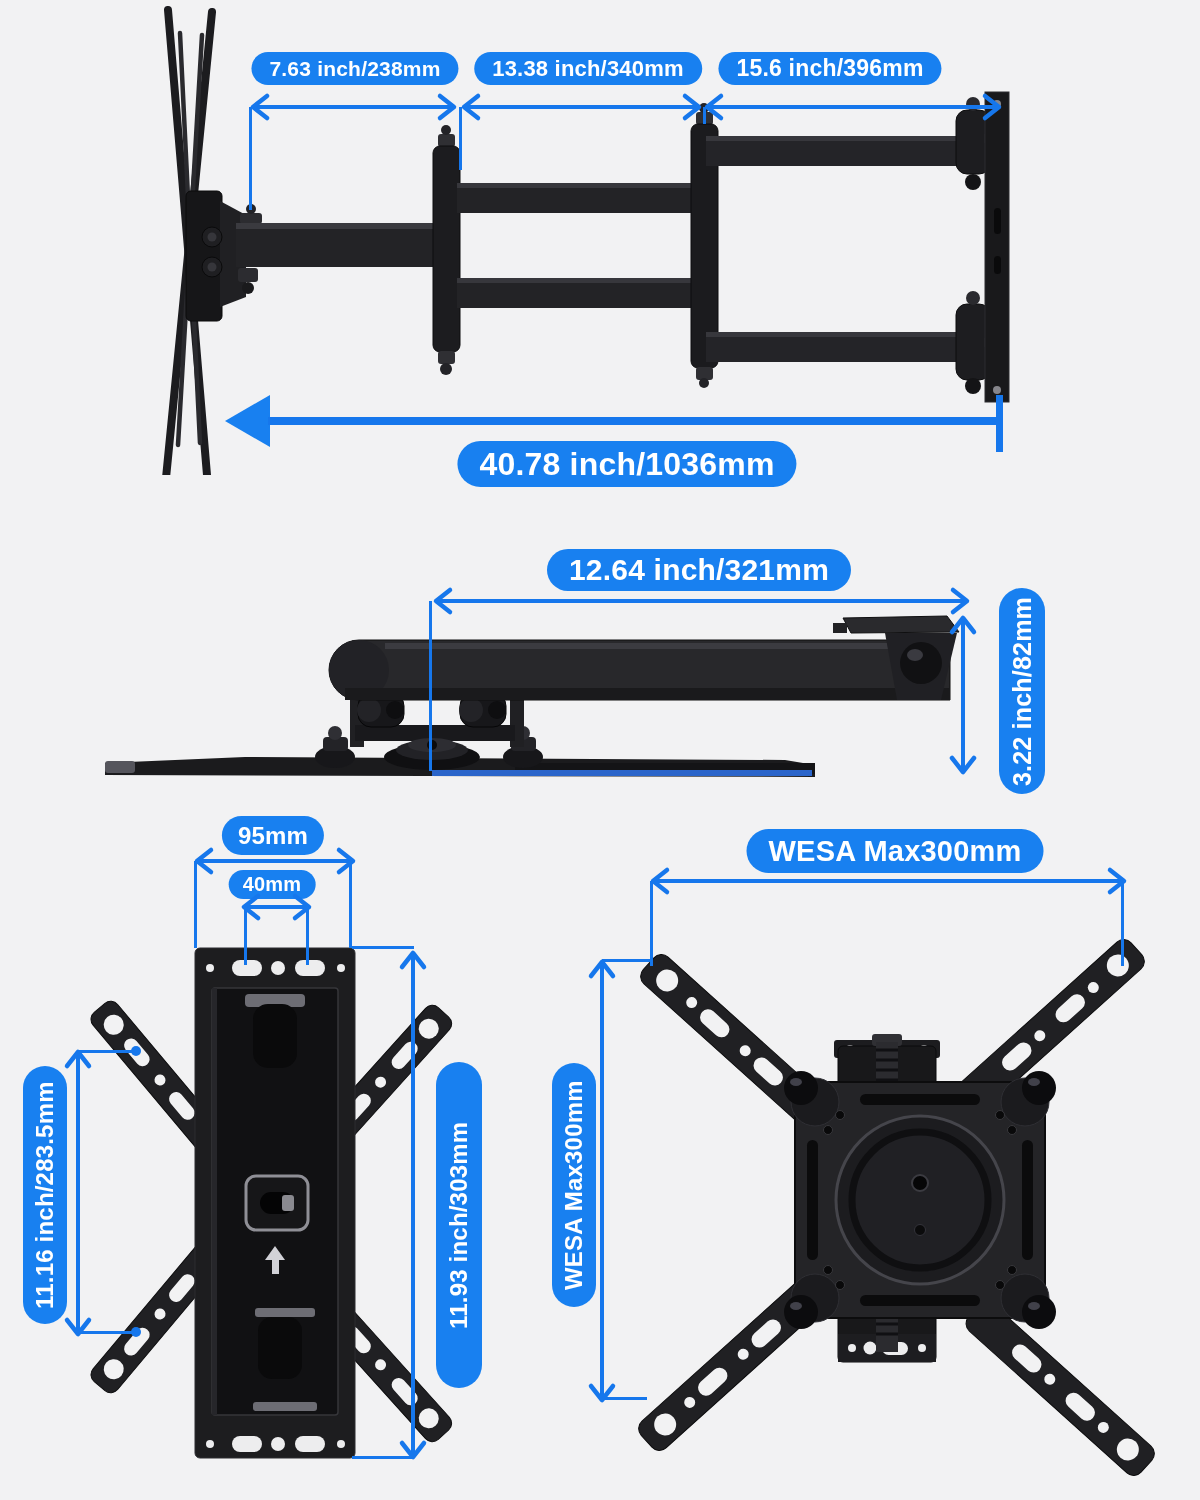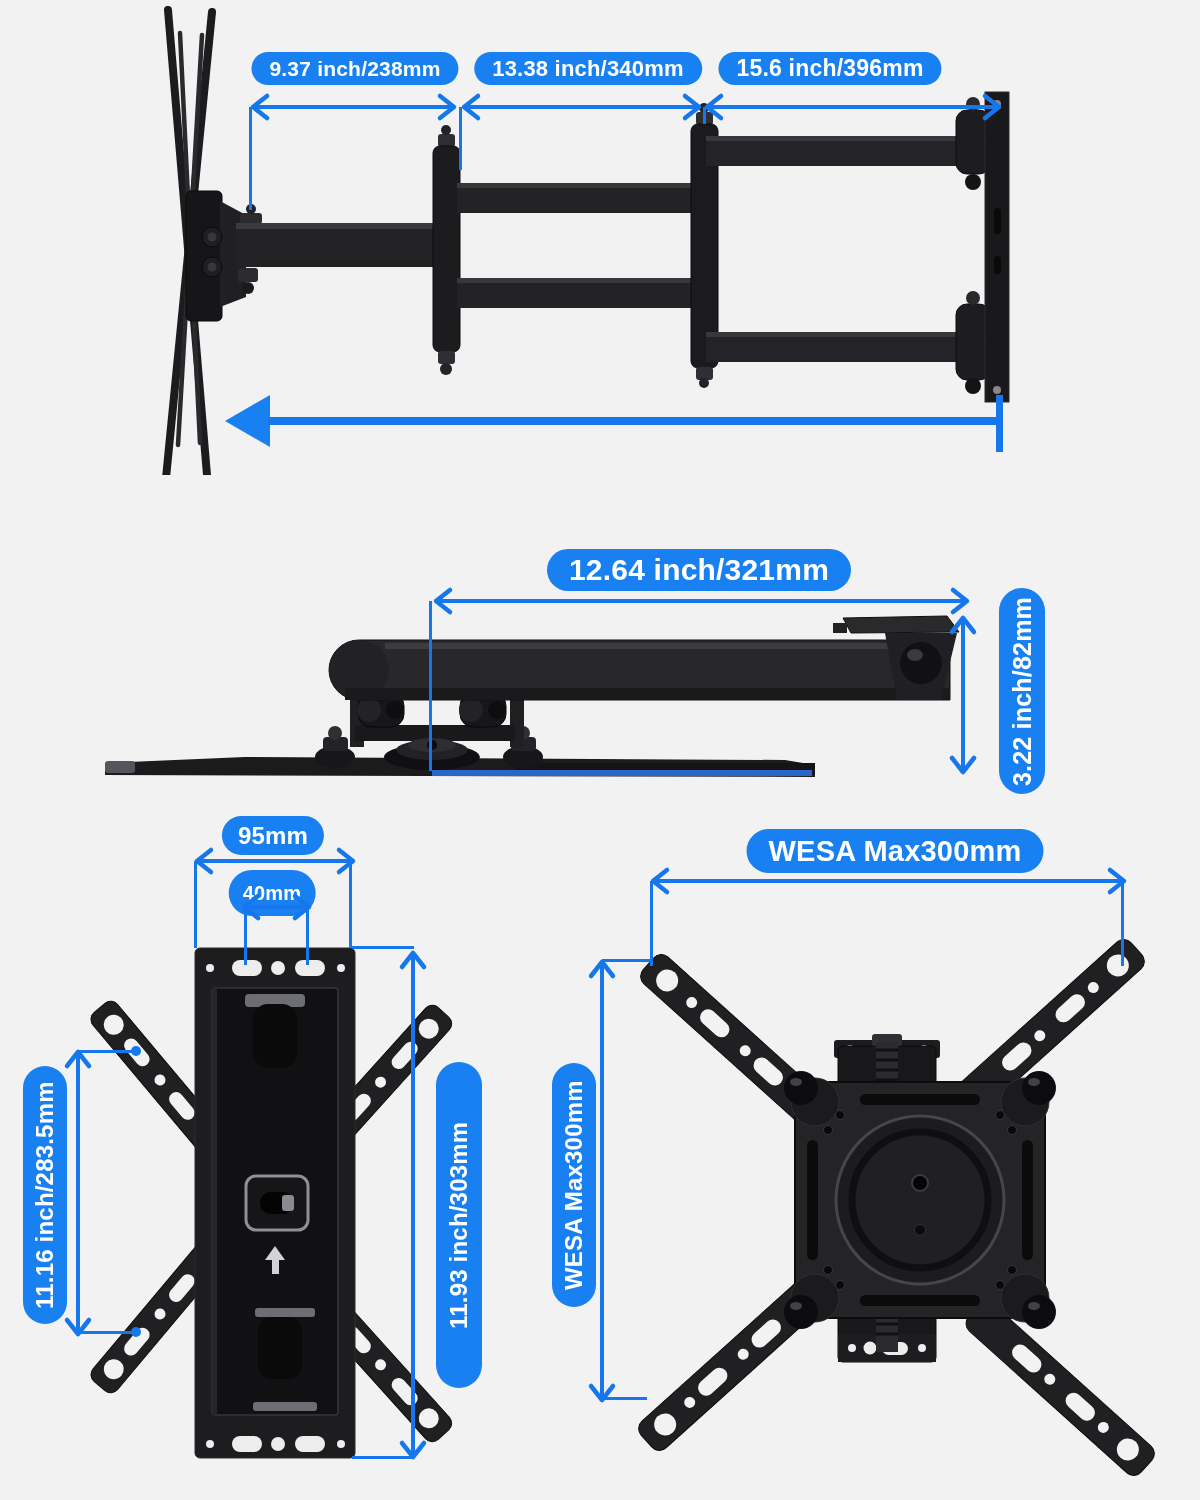--- a/index.html
+++ b/index.html
@@ -114,21 +114,21 @@
         <circle cx="933" cy="381" r="8" fill="#141416"></circle>
       <rect x="944" y="333" width="20" height="9" fill="#232327"></rect>
 
       <rect x="945" y="87" width="24" height="310" fill="#19191b" stroke="#2c2c30"></rect>
       <circle cx="957" cy="99" r="4" fill="#86868c"></circle>
         <circle cx="957" cy="385" r="4" fill="#86868c"></circle>
       <rect x="954" y="203" width="7" height="26" rx="3.5" fill="#0a0a0b"></rect>
       <rect x="954" y="251" width="7" height="18" rx="3.5" fill="#0a0a0b"></rect>
     </svg>
 
-    <div class="pillh" style="left:355px;top:52px;height:33px;font-size:21px">9.37 inch/238mm</div>
+    <div class="pillh" style="left:355px;top:52px;height:33px;font-size:21px">7.63 inch/238mm</div>
     <div class="pillh" style="left:588px;top:52px;height:33px;font-size:22px">13.38 inch/340mm</div>
     <div class="pillh" style="left:830px;top:52px;height:33px;font-size:23px">15.6 inch/396mm</div>
 
     <svg class="dim" style="left:250px;top:93px" width="207" height="28">
       <line x1="4" y1="14" x2="203" y2="14" stroke="#1677ec" stroke-width="4" marker-start="url(#ch)" marker-end="url(#ch)"></line>
     </svg>
     <svg class="dim" style="left:461px;top:93px" width="241" height="28">
       <line x1="4" y1="14" x2="237" y2="14" stroke="#1677ec" stroke-width="4" marker-start="url(#ch)" marker-end="url(#ch)"></line>
     </svg>
     <svg class="dim" style="left:704px;top:93px" width="298" height="28">
@@ -136,20 +136,21 @@
     </svg>
     <div class="vg" style="left:249px;top:107px;height:103px"></div>
     <div class="vg" style="left:459px;top:107px;height:63px"></div>
     <div class="vg" style="left:703px;top:107px;height:17px"></div>
 
     <svg class="dim" style="left:218px;top:392px" width="792" height="62">
       <polygon points="7,29 52,3 52,55" fill="#1880f0"></polygon>
       <rect x="50" y="25" width="730" height="8" fill="#1677ec"></rect>
       <rect x="778" y="3" width="7" height="57" fill="#1677ec"></rect>
     </svg>
+    <div class="pillh" style="left:627px;top:441px;height:46px;font-size:32px;padding:0 22px">40.78 inch/1036mm</div>
   </div>
 
   <div class="sect">
 
     <svg class="draw" style="left:85px;top:605px" width="920" height="195" viewBox="0 0 920 195">
 
       <polygon points="20,158 160,152 700,155 730,160 730,172 20,170" fill="#1b1b1d"></polygon>
       <rect x="20" y="156" width="30" height="12" rx="3" fill="#55555c"></rect>
       <rect x="430" y="158" width="300" height="11" fill="#141416"></rect>
       <rect x="347" y="165" width="380" height="6" fill="#2e6ede" opacity="0.9"></rect>
@@ -240,21 +241,21 @@
       <rect x="193" y="462" width="64" height="9" rx="3" fill="#6d6d74"></rect>
     </svg>
 
     <div class="pillh" style="left:273px;top:816px;height:39px;font-size:24px;padding:0 16px">95mm</div>
     <svg class="dim" style="left:194px;top:847px" width="162" height="28">
       <line x1="4" y1="14" x2="158" y2="14" stroke="#1677ec" stroke-width="4" marker-start="url(#ch)" marker-end="url(#ch)"></line>
     </svg>
     <div class="vg" style="left:194px;top:861px;height:87px"></div>
     <div class="vg" style="left:349px;top:861px;height:87px"></div>
 
-    <div class="pillh" style="left:272px;top:870px;height:46px;font-size:20px;padding:0 14px">40mm</div>
+    <div class="pillh" style="left:272px;top:870px;height:29px;font-size:20px;padding:0 14px">40mm</div>
     <svg class="dim" style="left:241px;top:893px" width="71" height="28">
       <line x1="4" y1="14" x2="67" y2="14" stroke="#1677ec" stroke-width="4" marker-start="url(#ch)" marker-end="url(#ch)"></line>
     </svg>
     <div class="vg" style="left:244px;top:907px;height:58px"></div>
     <div class="vg" style="left:306px;top:907px;height:58px"></div>
 
     <div class="pillv" style="left:23px;top:1066px;width:44px;height:258px;font-size:24px">11.16 inch/283.5mm</div>
     <svg class="dim" style="left:64px;top:1049px" width="28" height="288">
       <line x1="14" y1="4" x2="14" y2="284" stroke="#1677ec" stroke-width="4" marker-start="url(#ch)" marker-end="url(#ch)"></line>
     </svg>

